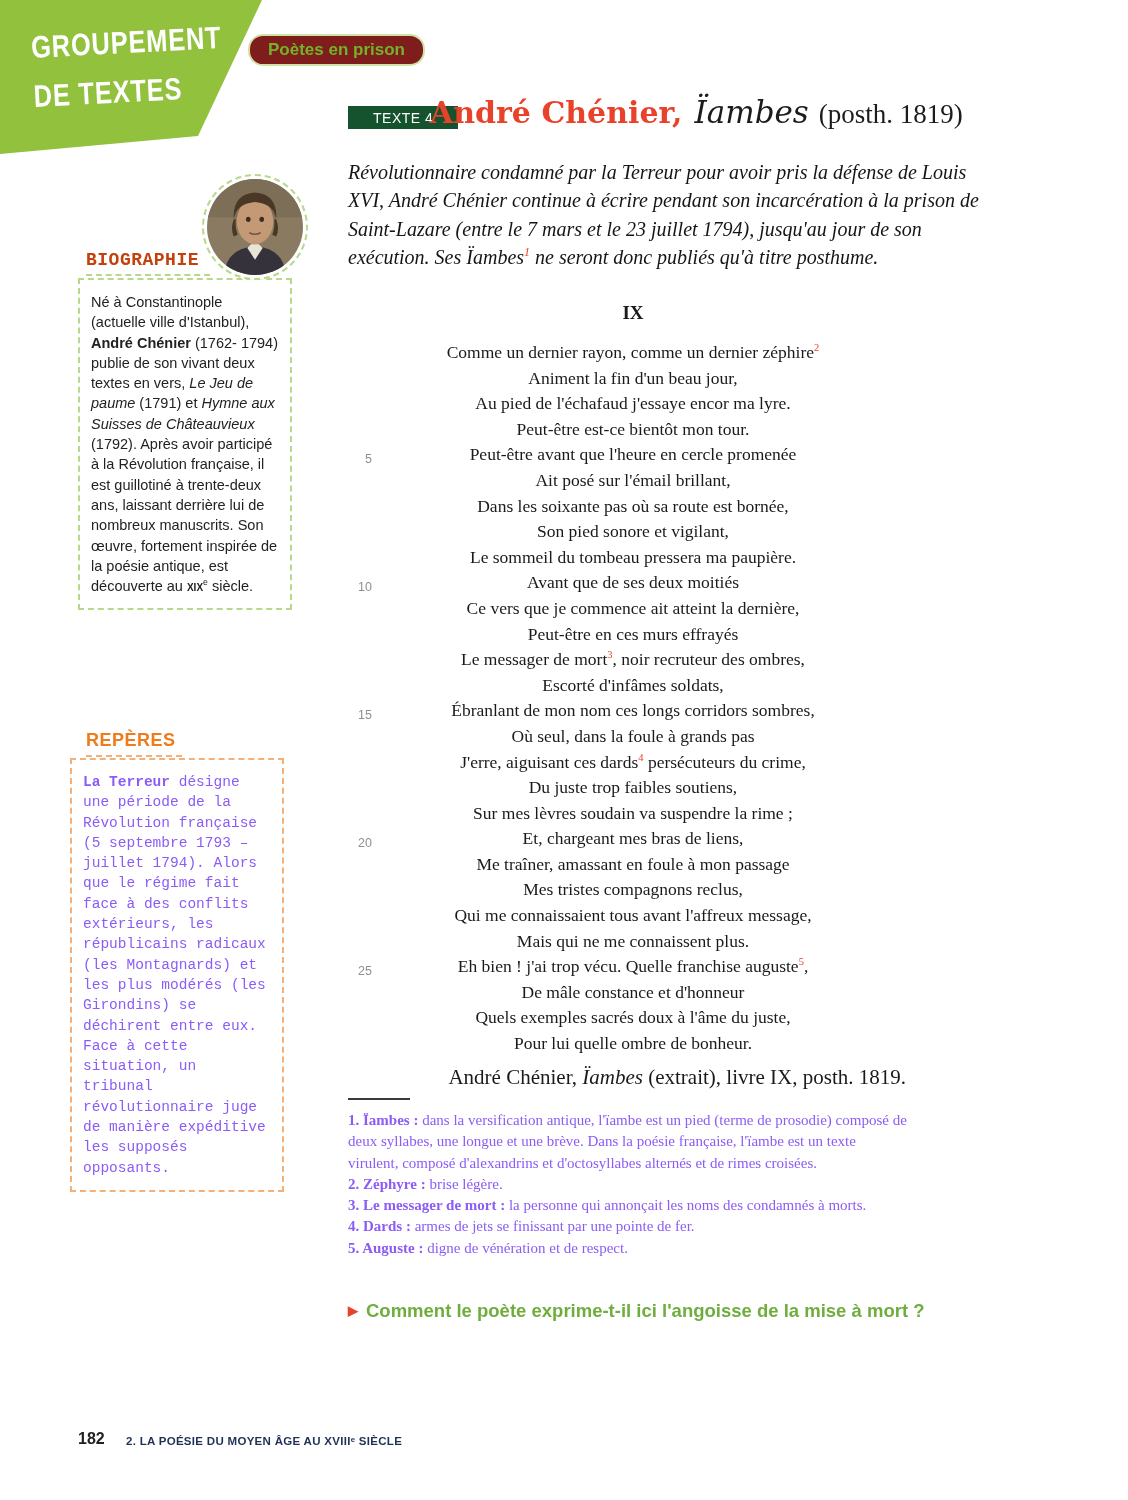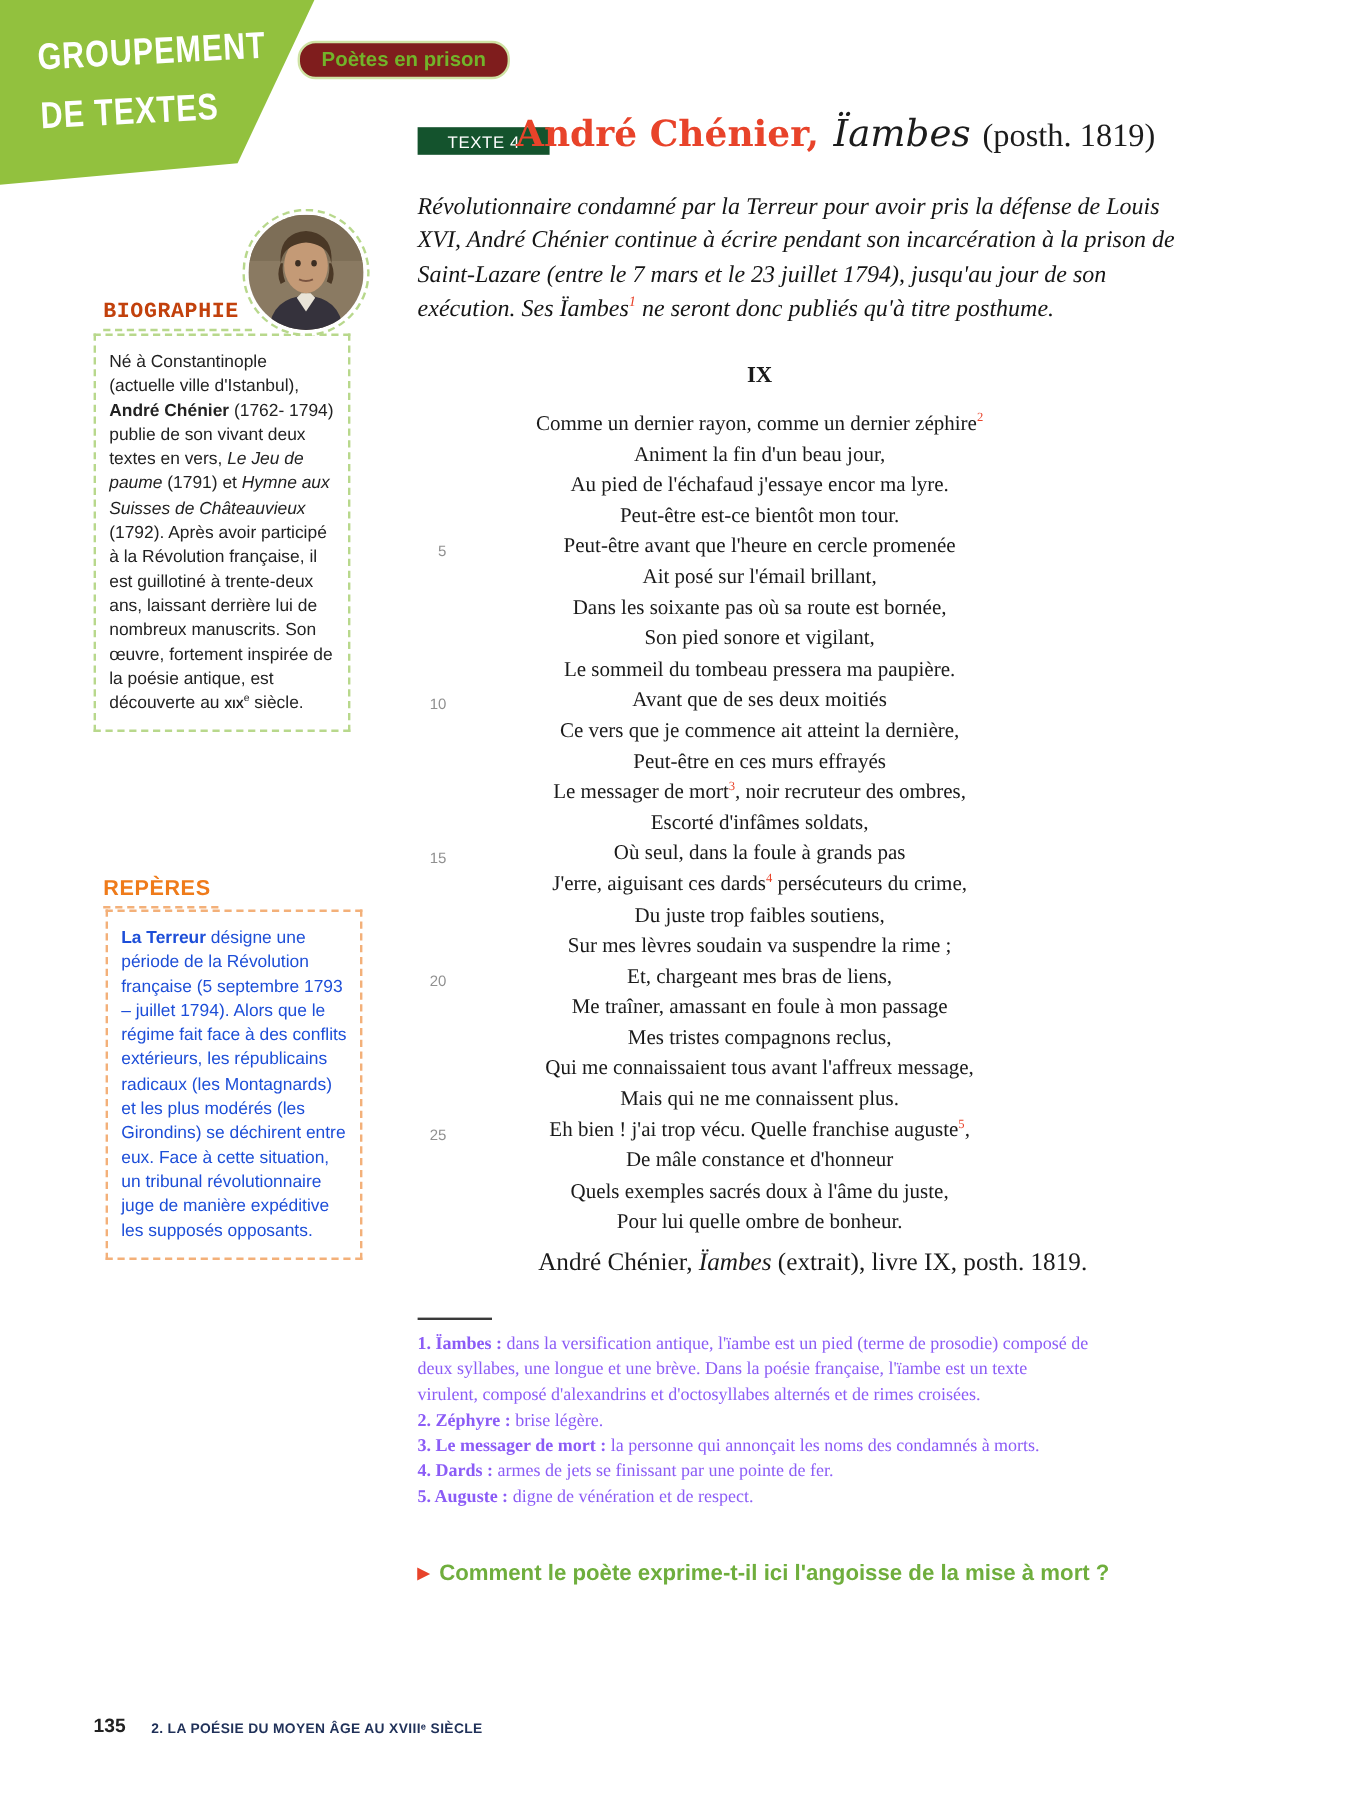--- a/index.html
+++ b/index.html
@@ -47,23 +47,23 @@
     font-family:Liberation Mono, monospace; font-weight:bold; font-size:18px; letter-spacing:0.5px;
     border-bottom:2px dashed #b8d88c; padding-bottom:4px; width:124px; }
   .bio-box { position:absolute; left:78px; top:278px; width:214px;
     border:2px dashed #b8d88c; padding:12px 11px;
     font-family:"Liberation Sans", sans-serif; font-size:14.5px; line-height:1.4; color:#222; }
 
   
   .rep-title { position:absolute; left:86px; top:730px; color:#ef7b1a;
     font-family:"Liberation Sans", sans-serif; font-weight:bold; font-size:18px; letter-spacing:0.5px;
     border-bottom:2px dashed #f3b079; padding-bottom:4px; width:96px; }
-  .rep-box { position:absolute; left:88px; top:758px; width:214px;
+  .rep-box { position:absolute; left:70px; top:758px; width:214px;
     border:2px dashed #f3b079; padding:12px 11px;
-    font-family:Liberation Sans, sans-serif; font-size:14.5px; line-height:1.4; color:#1d4ed8; }
+    font-family:Liberation Mono, monospace; font-size:14.5px; line-height:1.4; color:#8b5cf6; }
 
   
   .poem { position:absolute; left:344px; top:302px; width:578px; text-align:center;
     font-family:"Liberation Serif", serif; font-size:17.5px; color:#1a1a1a; }
   .poem-section { font-weight:bold; font-size:19px; margin-bottom:16px; }
   .poem-line { position:relative; line-height:25.6px; }
   .line-num { position:absolute; left:2px; top:5px; width:26px; text-align:right;
     font-family:"Liberation Sans", sans-serif; font-size:12.5px; color:#909090; }
   .attribution { margin-top:8px; text-align:right; padding-right:16px; font-size:21px; }
 
@@ -143,21 +143,21 @@
         <div class="poem-line"><span class="line-num">5</span><span>Peut-être avant que l'heure en cercle promenée</span></div>
         <div class="poem-line"><span>Ait posé sur l'émail brillant,</span></div>
         <div class="poem-line"><span>Dans les soixante pas où sa route est bornée,</span></div>
         <div class="poem-line"><span>Son pied sonore et vigilant,</span></div>
         <div class="poem-line"><span>Le sommeil du tombeau pressera ma paupière.</span></div>
         <div class="poem-line"><span class="line-num">10</span><span>Avant que de ses deux moitiés</span></div>
         <div class="poem-line"><span>Ce vers que je commence ait atteint la dernière,</span></div>
         <div class="poem-line"><span>Peut-être en ces murs effrayés</span></div>
         <div class="poem-line"><span>Le messager de mort</span><sup class="red">3</sup><span>, noir recruteur des ombres,</span></div>
         <div class="poem-line"><span>Escorté d'infâmes soldats,</span></div>
-        <div class="poem-line"><span class="line-num">15</span></div>
+        <div class="poem-line"><span class="line-num">15</span><span>Ébranlant de mon nom ces longs corridors sombres,</span></div>
         <div class="poem-line"><span>Où seul, dans la foule à grands pas</span></div>
         <div class="poem-line"><span>J'erre, aiguisant ces dards</span><sup class="red">4</sup><span> persécuteurs du crime,</span></div>
         <div class="poem-line"><span>Du juste trop faibles soutiens,</span></div>
         <div class="poem-line"><span>Sur mes lèvres soudain va suspendre la rime ;</span></div>
         <div class="poem-line"><span class="line-num">20</span><span>Et, chargeant mes bras de liens,</span></div>
         <div class="poem-line"><span>Me traîner, amassant en foule à mon passage</span></div>
         <div class="poem-line"><span>Mes tristes compagnons reclus,</span></div>
         <div class="poem-line"><span>Qui me connaissaient tous avant l'affreux message,</span></div>
         <div class="poem-line"><span>Mais qui ne me connaissent plus.</span></div>
         <div class="poem-line"><span class="line-num">25</span><span>Eh bien ! j'ai trop vécu. Quelle franchise auguste</span><sup class="red">5</sup><span>,</span></div>
@@ -176,16 +176,16 @@
         <div class="footnote"><b>3. Le messager de mort :</b><span> la personne qui annonçait les noms des condamnés à morts.</span></div>
         <div class="footnote"><b>4. Dards :</b><span> armes de jets se finissant par une pointe de fer.</span></div>
         <div class="footnote"><b>5. Auguste :</b><span> digne de vénération et de respect.</span></div>
       </div>
   </div>
 
   <div class="question">
     <span class="q-arrow">▶</span><span>Comment le poète exprime-t-il ici l'angoisse de la mise à mort ?</span>
   </div>
 
-  <div class="footer-page">135</div>
+  <div class="footer-page">182</div>
   <div class="footer-chapter">2. LA POÉSIE DU MOYEN ÂGE AU XVIIIᵉ SIÈCLE</div>
 
 </div>
 
 </body></html>

